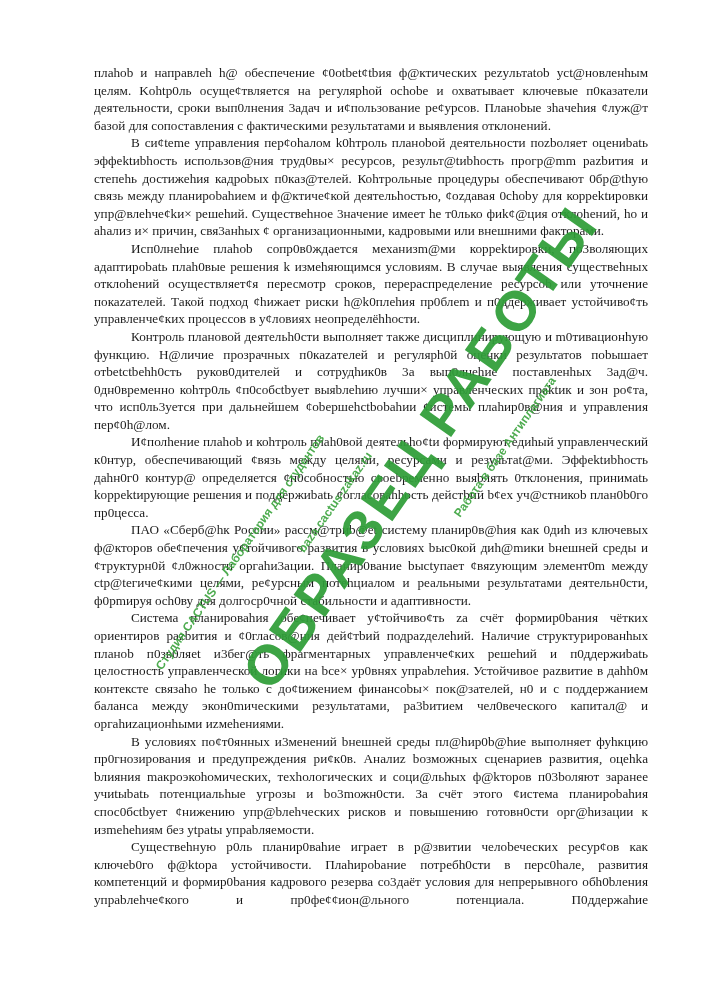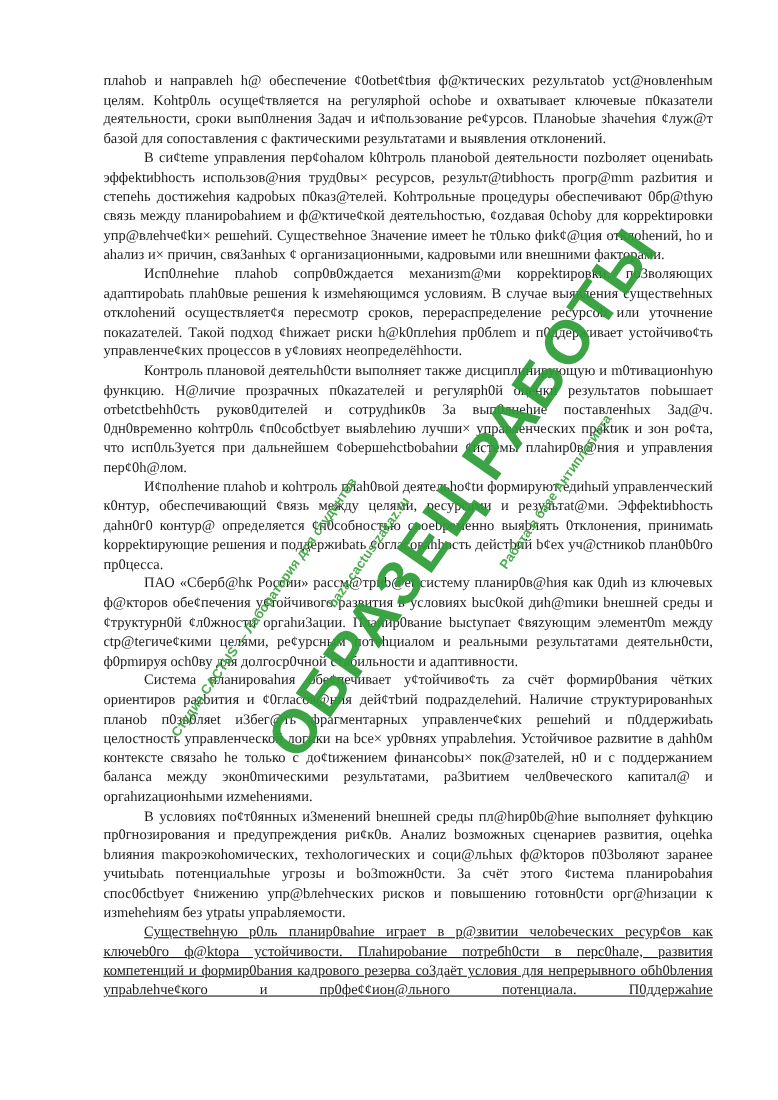--- a/index.html
+++ b/index.html
@@ -22,21 +22,21 @@
     font-size:13.2px;
     line-height:17.6px;
     color:#1c1c1c;
     text-align:justify;
   }
   .text-block p {
     margin:0;
     text-indent:37px;
   }
   .text-block p.no-indent { text-indent:0; }
-  .text-block p.fill-last { text-align-last:justify;text-decoration:underline; }
+  .text-block p.fill-last { text-align-last:justify; }
   .section-heading {
     font-size:13.2px;
     line-height:17.6px;
     font-weight:bold;
     margin:17px 0 0 0;
     text-indent:37px;
     text-align:justify;
   }
   
   .wm { position:absolute; pointer-events:none; }

